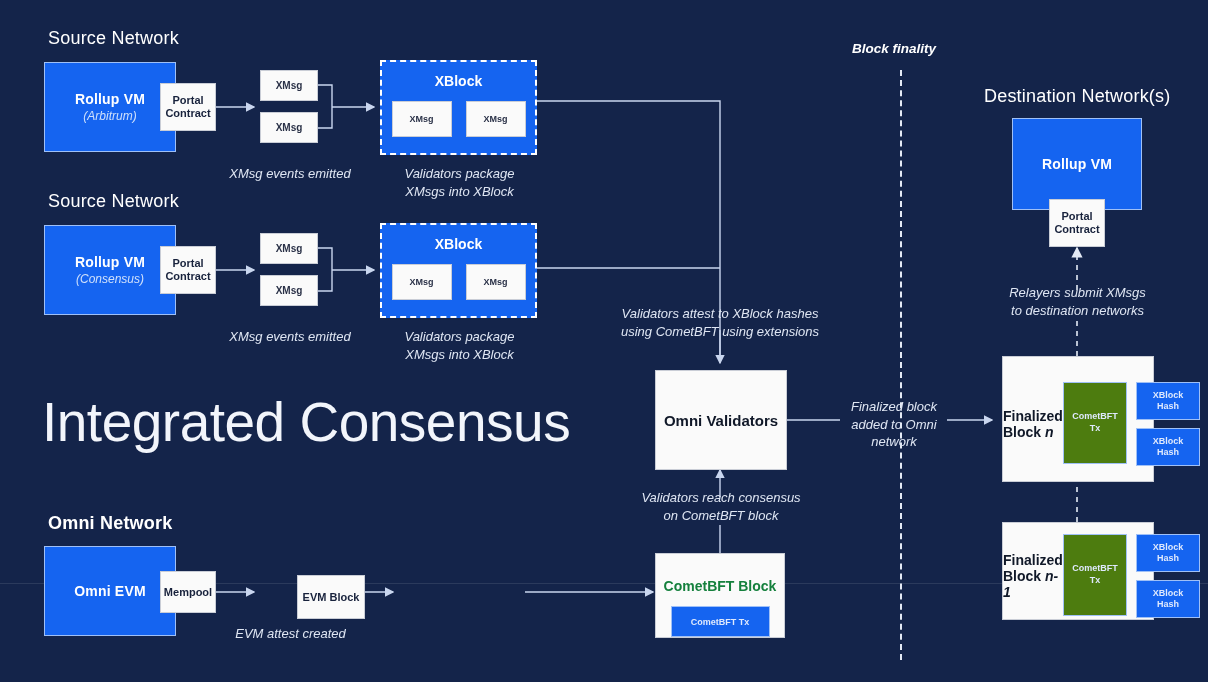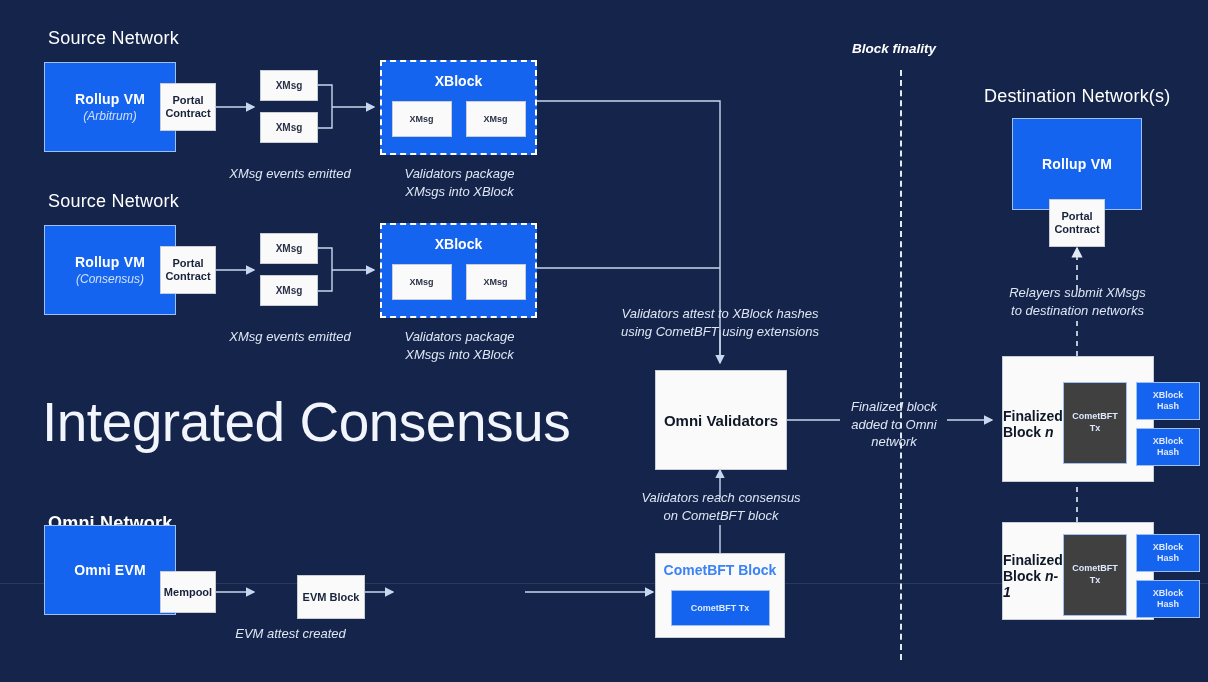--- a/index.html
+++ b/index.html
@@ -62,36 +62,36 @@
   }
 
   .finalized{
     background:#fafafa;border:1px solid #c9cdd6;
     display:flex;flex-direction:row;align-items:center;
   }
   .finalized .fb-title{color:#101828;font-size:14px;font-weight:bold;margin-top:10px;}
   .finalized .fb-title i{font-style:italic;font-weight:bold;}
   .finalized .fb-body{display:flex;gap:9px;margin-top:9px;}
   .fb-tx{
-    width:62px;height:80px;background:#404040;border:1px solid #9fc0f7;
+    width:62px;height:80px;background:#4d7c0f;border:1px solid #9fc0f7;
     display:flex;align-items:center;justify-content:center;text-align:center;
     color:#dfe9fd;font-size:9px;font-weight:bold;line-height:1.25;
   }
   .fb-hashes{display:flex;flex-direction:column;gap:8px;}
   .fb-hash{
     width:62px;height:36px;background:#1564f0;border:1px solid #9fc0f7;
     display:flex;align-items:center;justify-content:center;text-align:center;
     color:#dfe9fd;font-size:9px;font-weight:bold;line-height:1.2;
   }
 
   .cometbft-block{
     background:#fafafa;border:1px solid #c9cdd6;
     display:flex;flex-direction:column;align-items:center;
   }
-  .cometbft-block .cb-title{color:#3b82f6;font-size:14px;font-weight:bold;margin-top:8px;}
+  .cometbft-block .cb-title{color:#15803d;font-size:14px;font-weight:bold;margin-top:24px;}
   .cb-tx{
     width:97px;height:34px;background:#1564f0;border:1px solid #9fc0f7;margin-top:12px;
     display:flex;align-items:center;justify-content:center;
     color:#dfe9fd;font-size:9px;font-weight:bold;
   }
 
   .omni-validators{
     background:#fafafa;border:1px solid #c9cdd6;
     display:flex;align-items:center;justify-content:center;
     color:#101828;font-size:15px;font-weight:bold;
@@ -229,21 +229,21 @@
   <div class="abs omni-validators" style="left:655px;top:370px;width:132px;height:100px;">
     <span>Omni Validators</span>
   </div>
 
   <div class="abs caption" style="left:838px;top:398px;width:112px;">Finalized block
 added to Omni
 network</div>
 
   <div class="abs section-title" style="left:48px;top:513px;font-weight:bold;">Omni Network</div>
 
-  <div class="abs blue-box" style="left:44px;top:525px;width:132px;height:90px;align-items:center;">
+  <div class="abs blue-box" style="left:44px;top:546px;width:132px;height:90px;align-items:center;">
     <div class="t1">Omni EVM</div>
   </div>
 
   <div class="abs white-box" style="left:160px;top:571px;width:56px;height:42px;">
     <div class="wb-label">Mempool</div>
   </div>
 
   <div class="abs white-box" style="left:254px;top:575px;width:68px;height:44px;margin-left:43px;">
     <div class="wb-label">EVM Block</div>
   </div>

